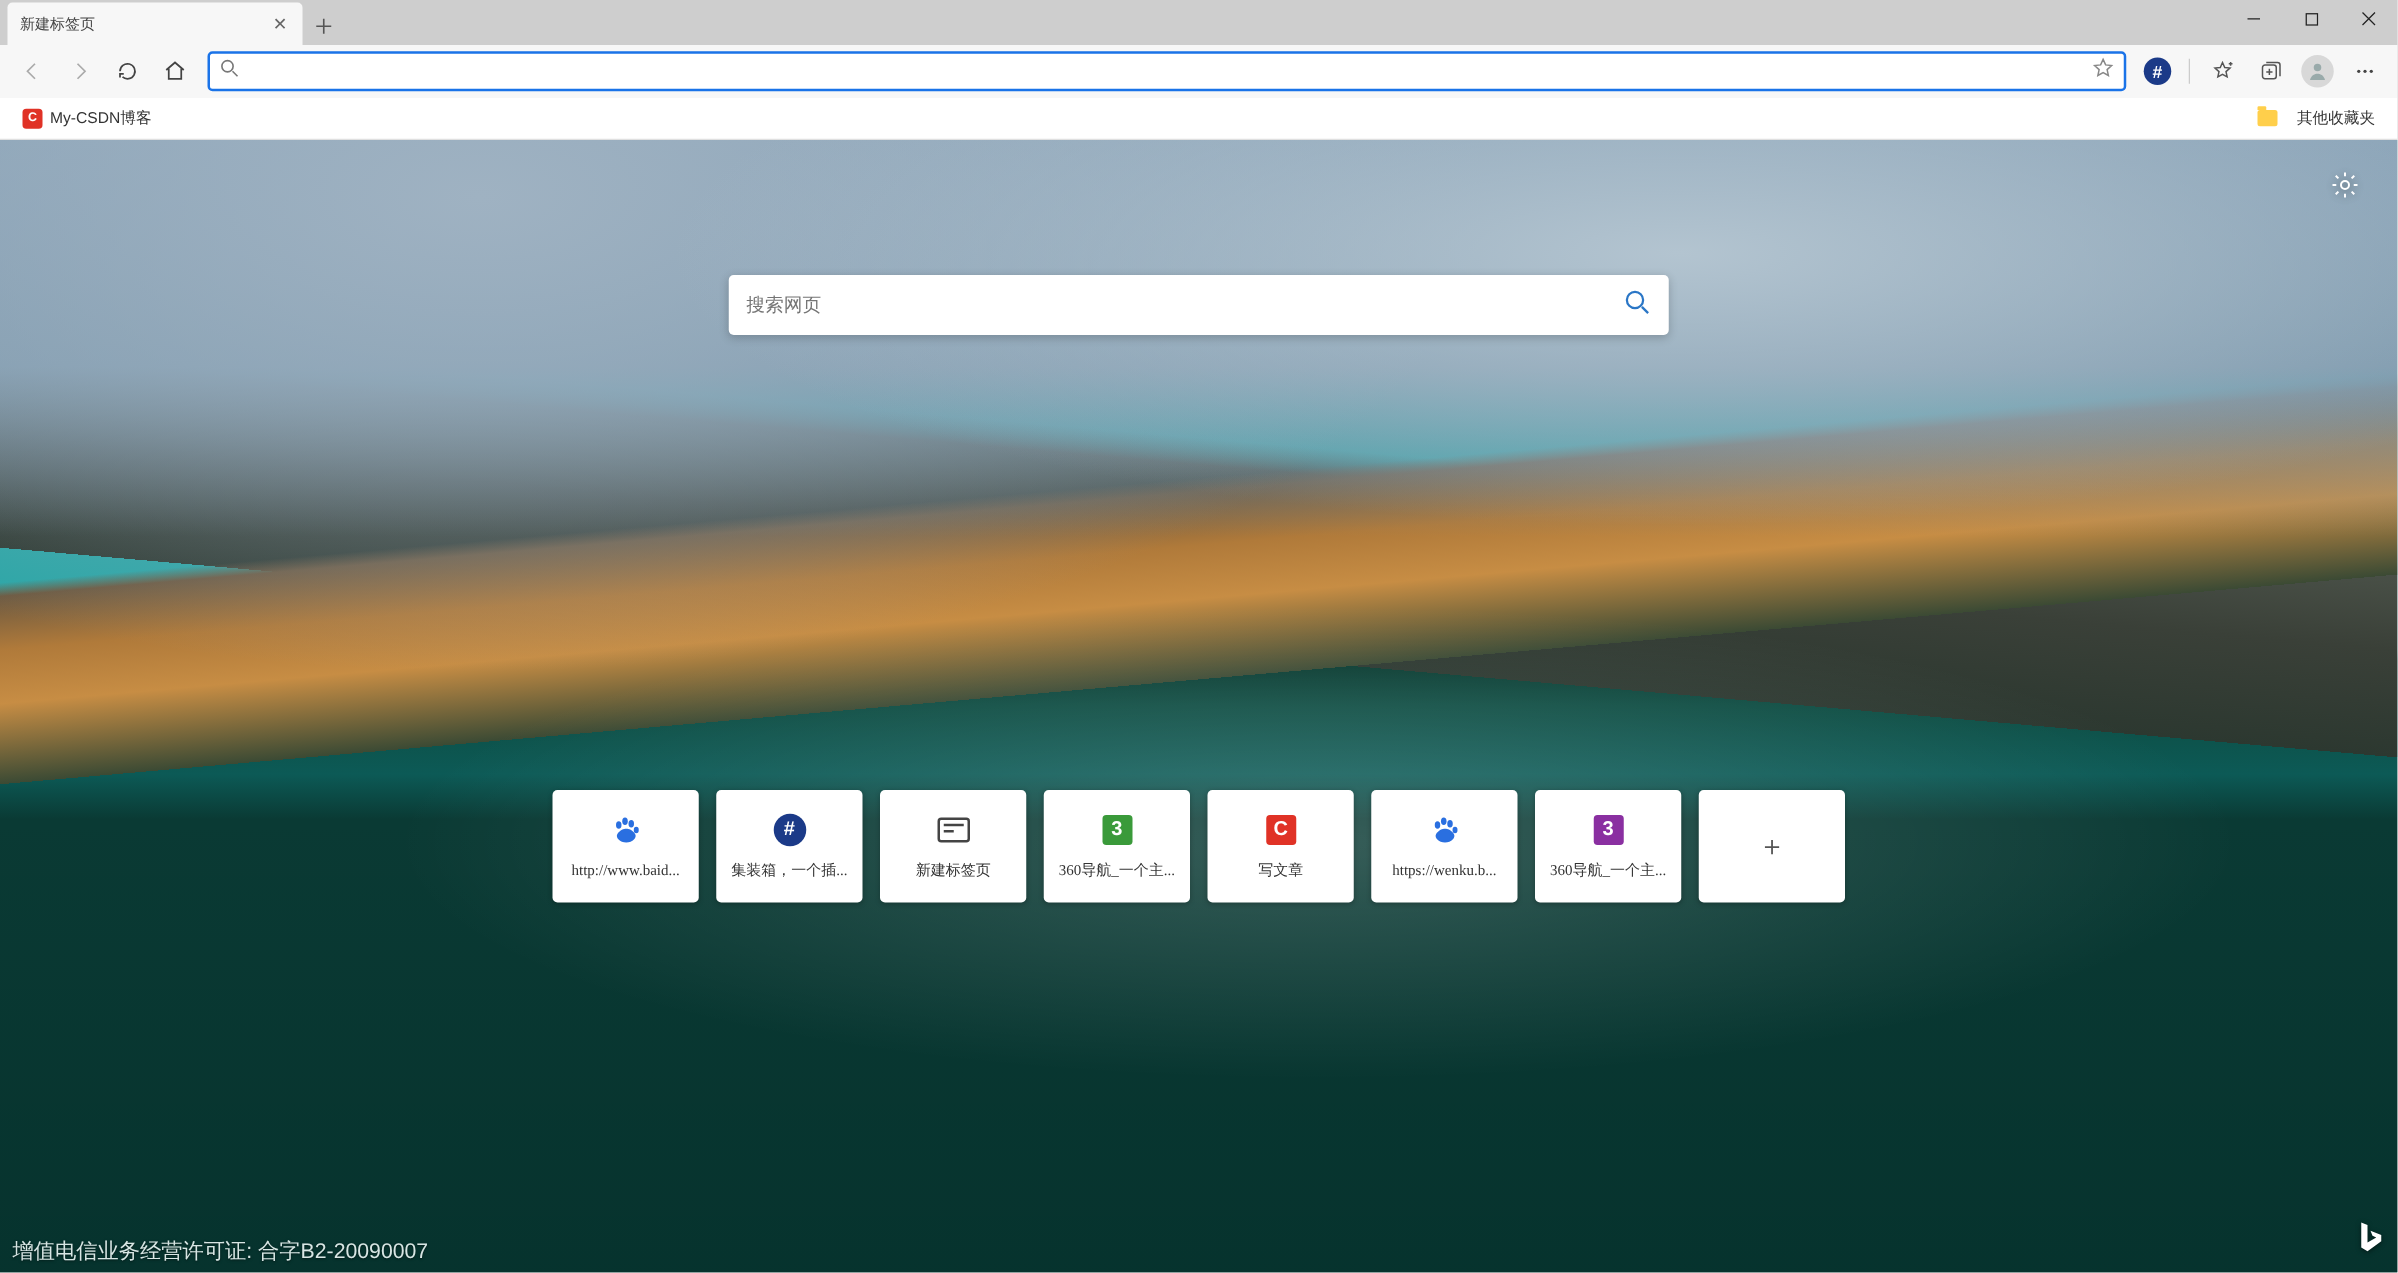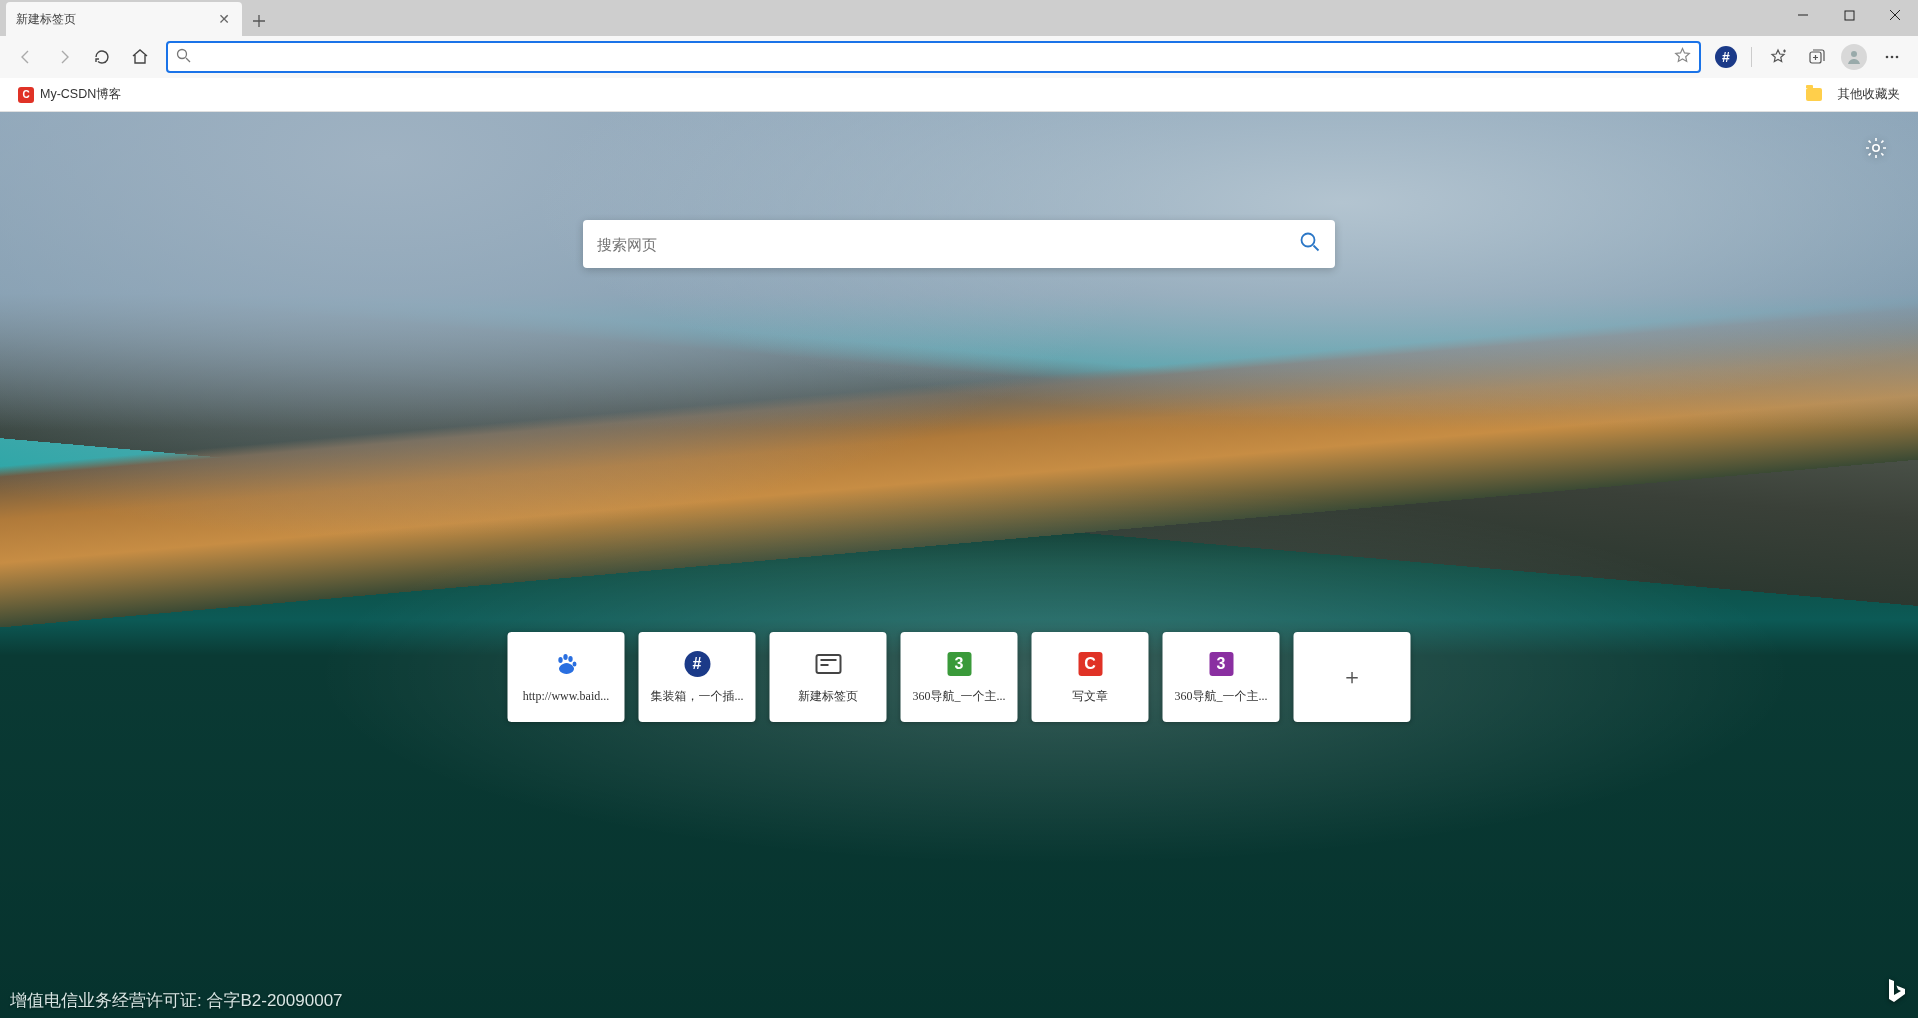--- a/index.html
+++ b/index.html
@@ -260,20 +260,34 @@
         <div class="tile-label">360导航_一个主...</div>
       </div>
 
       <div class="tile">
         <div class="tile-icon">
             <div class="sq-red">C</div>
           </div>
         <div class="tile-label">写文章</div>
       </div>
 
+      <div class="tile">
+        <div class="tile-icon baidu-paw">
+          <svg width="26" height="26" viewBox="0 0 26 26">
+              <g fill="#2a6fe0">
+                <ellipse cx="7" cy="8" rx="2.2" ry="3"></ellipse>
+                <ellipse cx="12" cy="5" rx="2.2" ry="3"></ellipse>
+                <ellipse cx="17" cy="7" rx="2.2" ry="3"></ellipse>
+                <ellipse cx="21" cy="12" rx="2" ry="2.6"></ellipse>
+                <path d="M6 15c2-3 5-4 7-4s5 1 7 4c2 3-2 7-7 7s-9-4-7-7z"></path>
+              </g>
+            </svg>
+        </div>
+        <div class="tile-label">https://wenku.b...</div>
+      </div>
 
       <div class="tile">
         <div class="tile-icon">
             <div class="sq-purple">3</div>
           </div>
         <div class="tile-label">360导航_一个主...</div>
       </div>
 
       <div class="tile add">
         <span class="plus">＋</span>

